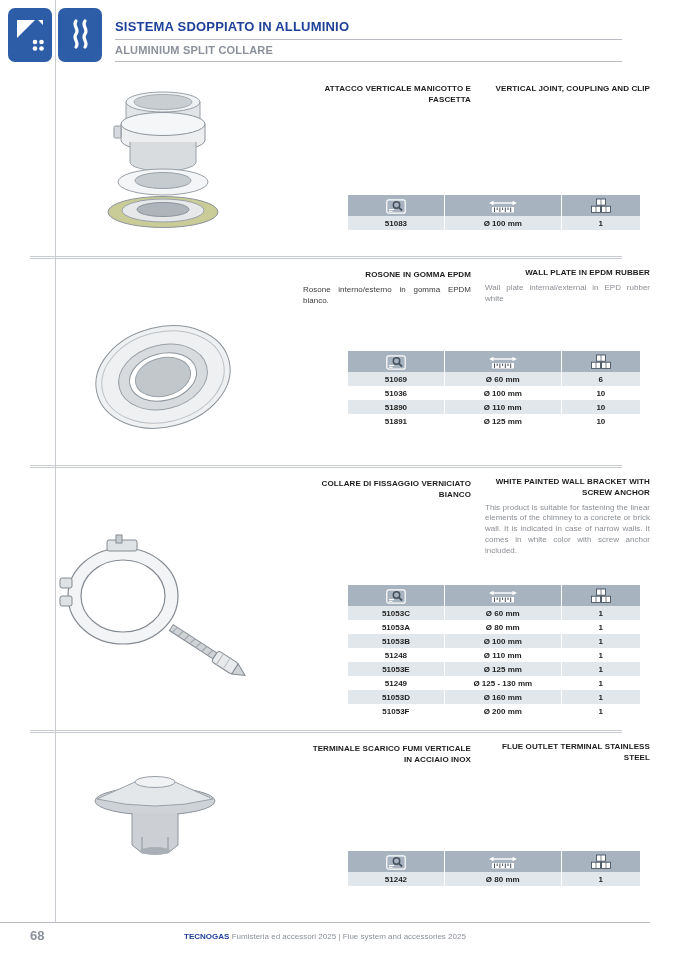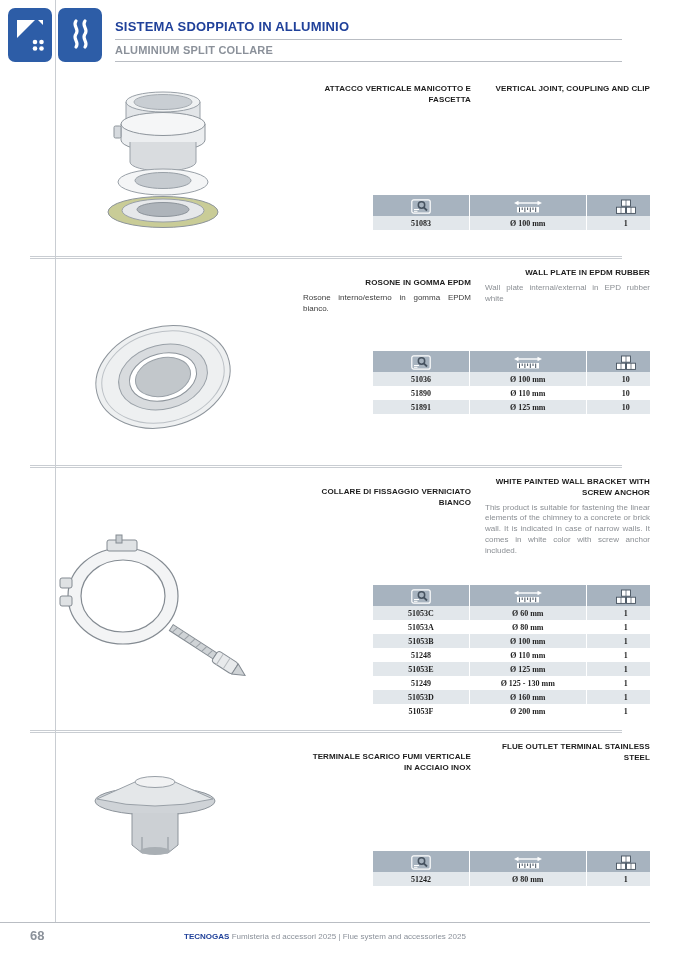--- a/index.html
+++ b/index.html
@@ -27,28 +27,28 @@
   .divider { position:absolute; left:30px; right:28px; height:3px;
              border-top:1px solid #c9cdd2; border-bottom:1px solid #c9cdd2; }
   #div-1 { top:256px; } #div-2 { top:465px; } #div-3 { top:730px; }
 
   .prod-img { position:absolute; }
   #img-1 { left:88px; top:20px; }
   #img-2 { left:88px; top:38px; }
   #img-3 { left:45px; top:62px; }
   #img-4 { left:80px; top:26px; }
 
-  .text-it { position:absolute; left:303px; width:168px; top:17px; }
+  .text-it { position:absolute; left:303px; width:168px; top:9px; }
   .text-en { position:absolute; left:485px; width:165px; top:7px; }
   #section-1 .text-it, #section-1 .text-en { top:18px; }
   .p-title { font-size:8px; font-weight:bold; color:#1c1c1c; line-height:1.35; letter-spacing:.1px;text-align:right; }
   .p-desc  { font-size:8px; color:#3c3c3c; line-height:1.35; margin-top:4px; text-align:justify; }
   .text-en .p-desc { color:#8b8f94; }
 
-  .tbl { position:absolute; left:373px; width:292px;font-family:Liberation Serif, serif; }
+  .tbl { position:absolute; left:348px; width:292px; }
   #tbl-1 { top:129px; } #tbl-2 { top:90px; } #tbl-3 { top:115px; } #tbl-4 { top:116px; }
 
   table { width:100%; border-collapse:collapse; table-layout:fixed; }
   thead th { background:#a7b3bf; height:21px; border-left:1px solid #ffffff; text-align:center; vertical-align:middle; padding:0; }
   thead th:first-child { border-left:none; }
   thead th svg { display:inline-block; vertical-align:middle; }
   tbody td { height:14px; padding:0; text-align:center; vertical-align:middle;
              font-size:8px; font-weight:bold; color:#1e1e1e; border-left:1px solid #ffffff; }
   tbody td:first-child { border-left:none; }
   tbody tr:nth-child(odd)  { background:#e2e7eb; }
@@ -242,20 +242,25 @@
                 <g stroke="#46525f" stroke-width="0.7">
                   <line x1="11" y1="1" x2="11" y2="7.2"></line>
                   <line x1="6" y1="8.2" x2="6" y2="14.4"></line>
                   <line x1="16" y1="8.2" x2="16" y2="14.4"></line>
                 </g>
               </svg>
             </th>
           </tr>
         </thead>
         <tbody>
+          <tr>
+            <td>51069</td>
+            <td>Ø 60 mm</td>
+            <td>6</td>
+          </tr>
           <tr>
             <td>51036</td>
             <td>Ø 100 mm</td>
             <td>10</td>
           </tr>
           <tr>
             <td>51890</td>
             <td>Ø 110 mm</td>
             <td>10</td>
           </tr>

